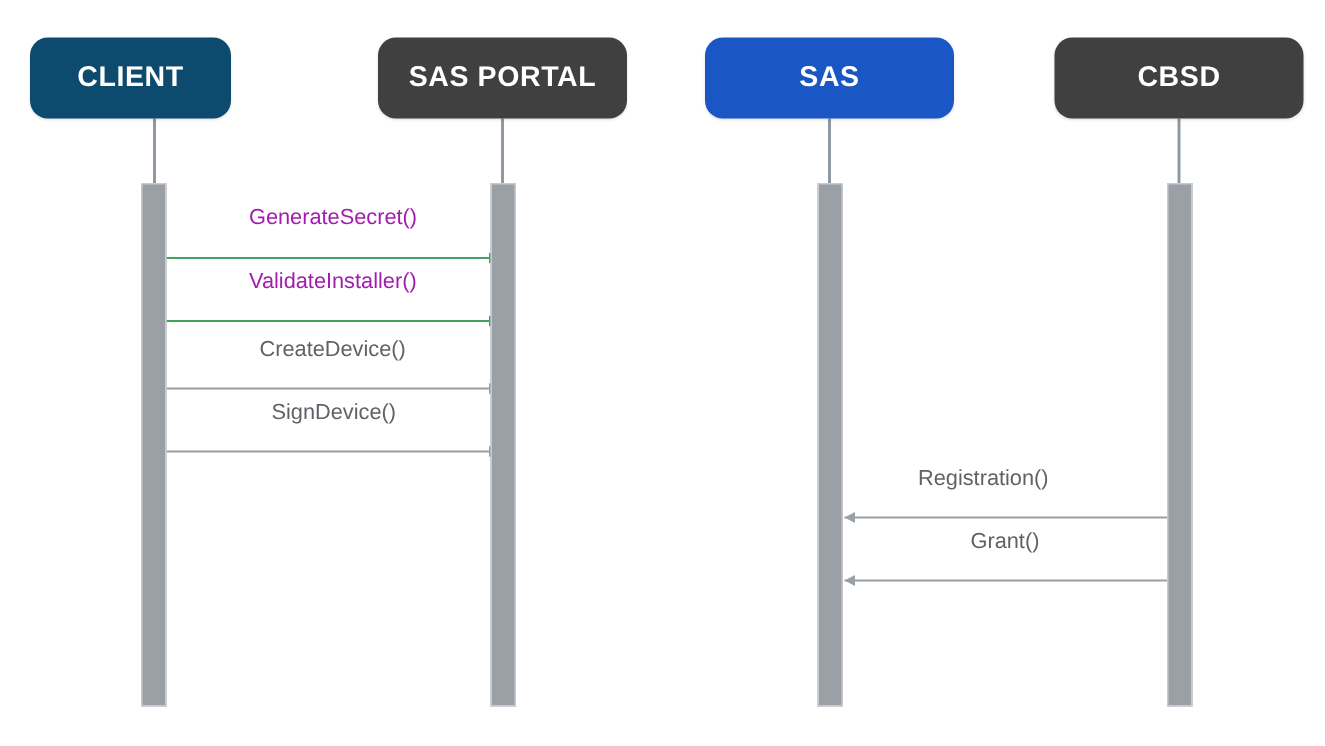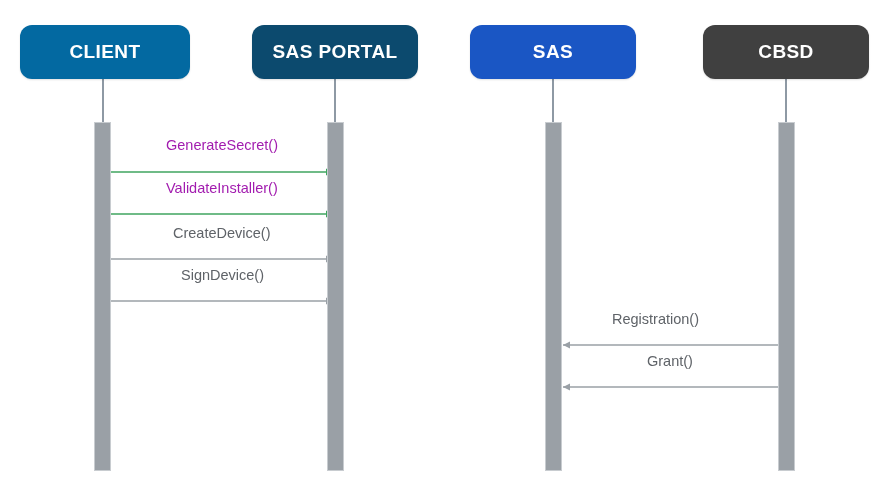--- a/index.html
+++ b/index.html
@@ -86,26 +86,26 @@
         <line x1="778" y1="345" x2="563" y2="345" stroke="#9aa0a6" stroke-width="1.4"></line>
         <path d="M 563 345 L 570 341.4 L 570 348.6 Z" fill="#9aa0a6"></path>
         <line x1="778" y1="387" x2="563" y2="387" stroke="#9aa0a6" stroke-width="1.4"></line>
         <path d="M 563 387 L 570 383.4 L 570 390.6 Z" fill="#9aa0a6"></path>
       </g>
   </svg>
 
   <div id="actors-layer">
       <div class="lifeline" style="left: 102px; top: 79px; height: 43px;"></div>
       <div class="activation" style="left: 94px; top: 122px; width: 17px; height: 349px; background: rgb(154, 160, 166);"></div>
-      <div class="actor-box" style="left: 20px; top: 25px; width: 170px; height: 54px; background: #0369a1;">
+      <div class="actor-box" style="left: 20px; top: 25px; width: 134px; height: 54px; background: #0c4a6e;">
         <span class="actor-label">CLIENT</span>
       </div>
       <div class="lifeline" style="left: 334px; top: 79px; height: 43px;"></div>
       <div class="activation" style="left: 327px; top: 122px; width: 17px; height: 349px; background: rgb(154, 160, 166);"></div>
-      <div class="actor-box" style="left: 252px; top: 25px; width: 166px; height: 54px; background: #0c4a6e;">
+      <div class="actor-box" style="left: 252px; top: 25px; width: 166px; height: 54px; background: #404040;">
         <span class="actor-label">SAS PORTAL</span>
       </div>
       <div class="lifeline" style="left: 552px; top: 79px; height: 43px;"></div>
       <div class="activation" style="left: 545px; top: 122px; width: 17px; height: 349px; background: rgb(154, 160, 166);"></div>
       <div class="actor-box" style="left: 470px; top: 25px; width: 166px; height: 54px; background: rgb(26, 86, 196);">
         <span class="actor-label">SAS</span>
       </div>
       <div class="lifeline" style="left: 785px; top: 79px; height: 43px;"></div>
       <div class="activation" style="left: 778px; top: 122px; width: 17px; height: 349px; background: rgb(154, 160, 166);"></div>
       <div class="actor-box" style="left: 703px; top: 25px; width: 166px; height: 54px; background: #404040;">

